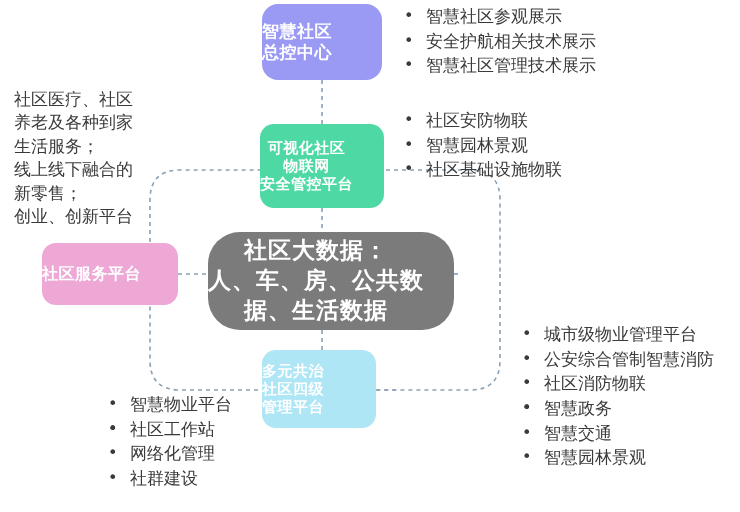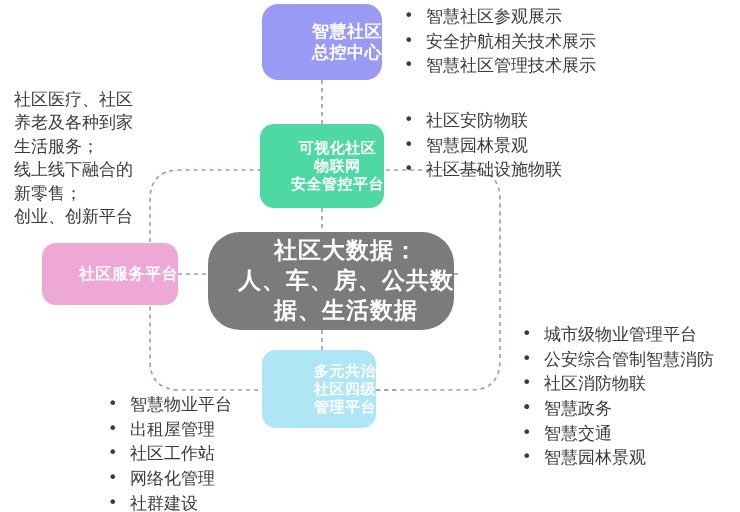--- a/index.html
+++ b/index.html
@@ -8,21 +8,21 @@
     background:#ffffff;
     font-family:"DejaVu Sans","Liberation Sans",sans-serif;
     overflow:hidden;
     position:relative;
   }
   #canvas{position:absolute;left:0;top:0;width:740px;height:512px;}
   .svg-layer{position:absolute;left:0;top:0;width:740px;height:512px;}
 
   .node{
     position:absolute;
-    display:flex;align-items:center;justify-content:flex-end;
+    display:flex;align-items:center;justify-content:flex-start;
     text-align:center;
     color:#ffffff;
     font-weight:bold;
     border-radius:14px;
     line-height:1.22;
     letter-spacing:0.5px;
     box-sizing:border-box;
     white-space:pre-line;
     z-index:3;
   }
@@ -175,21 +175,20 @@
 创业、创新平台</div>
 
   <div class="textblock" id="text-governance">
     <ul class="bullet-list">
       <li>
         <span class="bullet-dot">•</span>
         <span>智慧物业平台</span>
       </li>
       <li>
         <span class="bullet-dot">•</span>
-        <span>出租屋管理</span>
       </li>
       <li>
         <span class="bullet-dot">•</span>
         <span>社区工作站</span>
       </li>
       <li>
         <span class="bullet-dot">•</span>
         <span>网络化管理</span>
       </li>
       <li>

